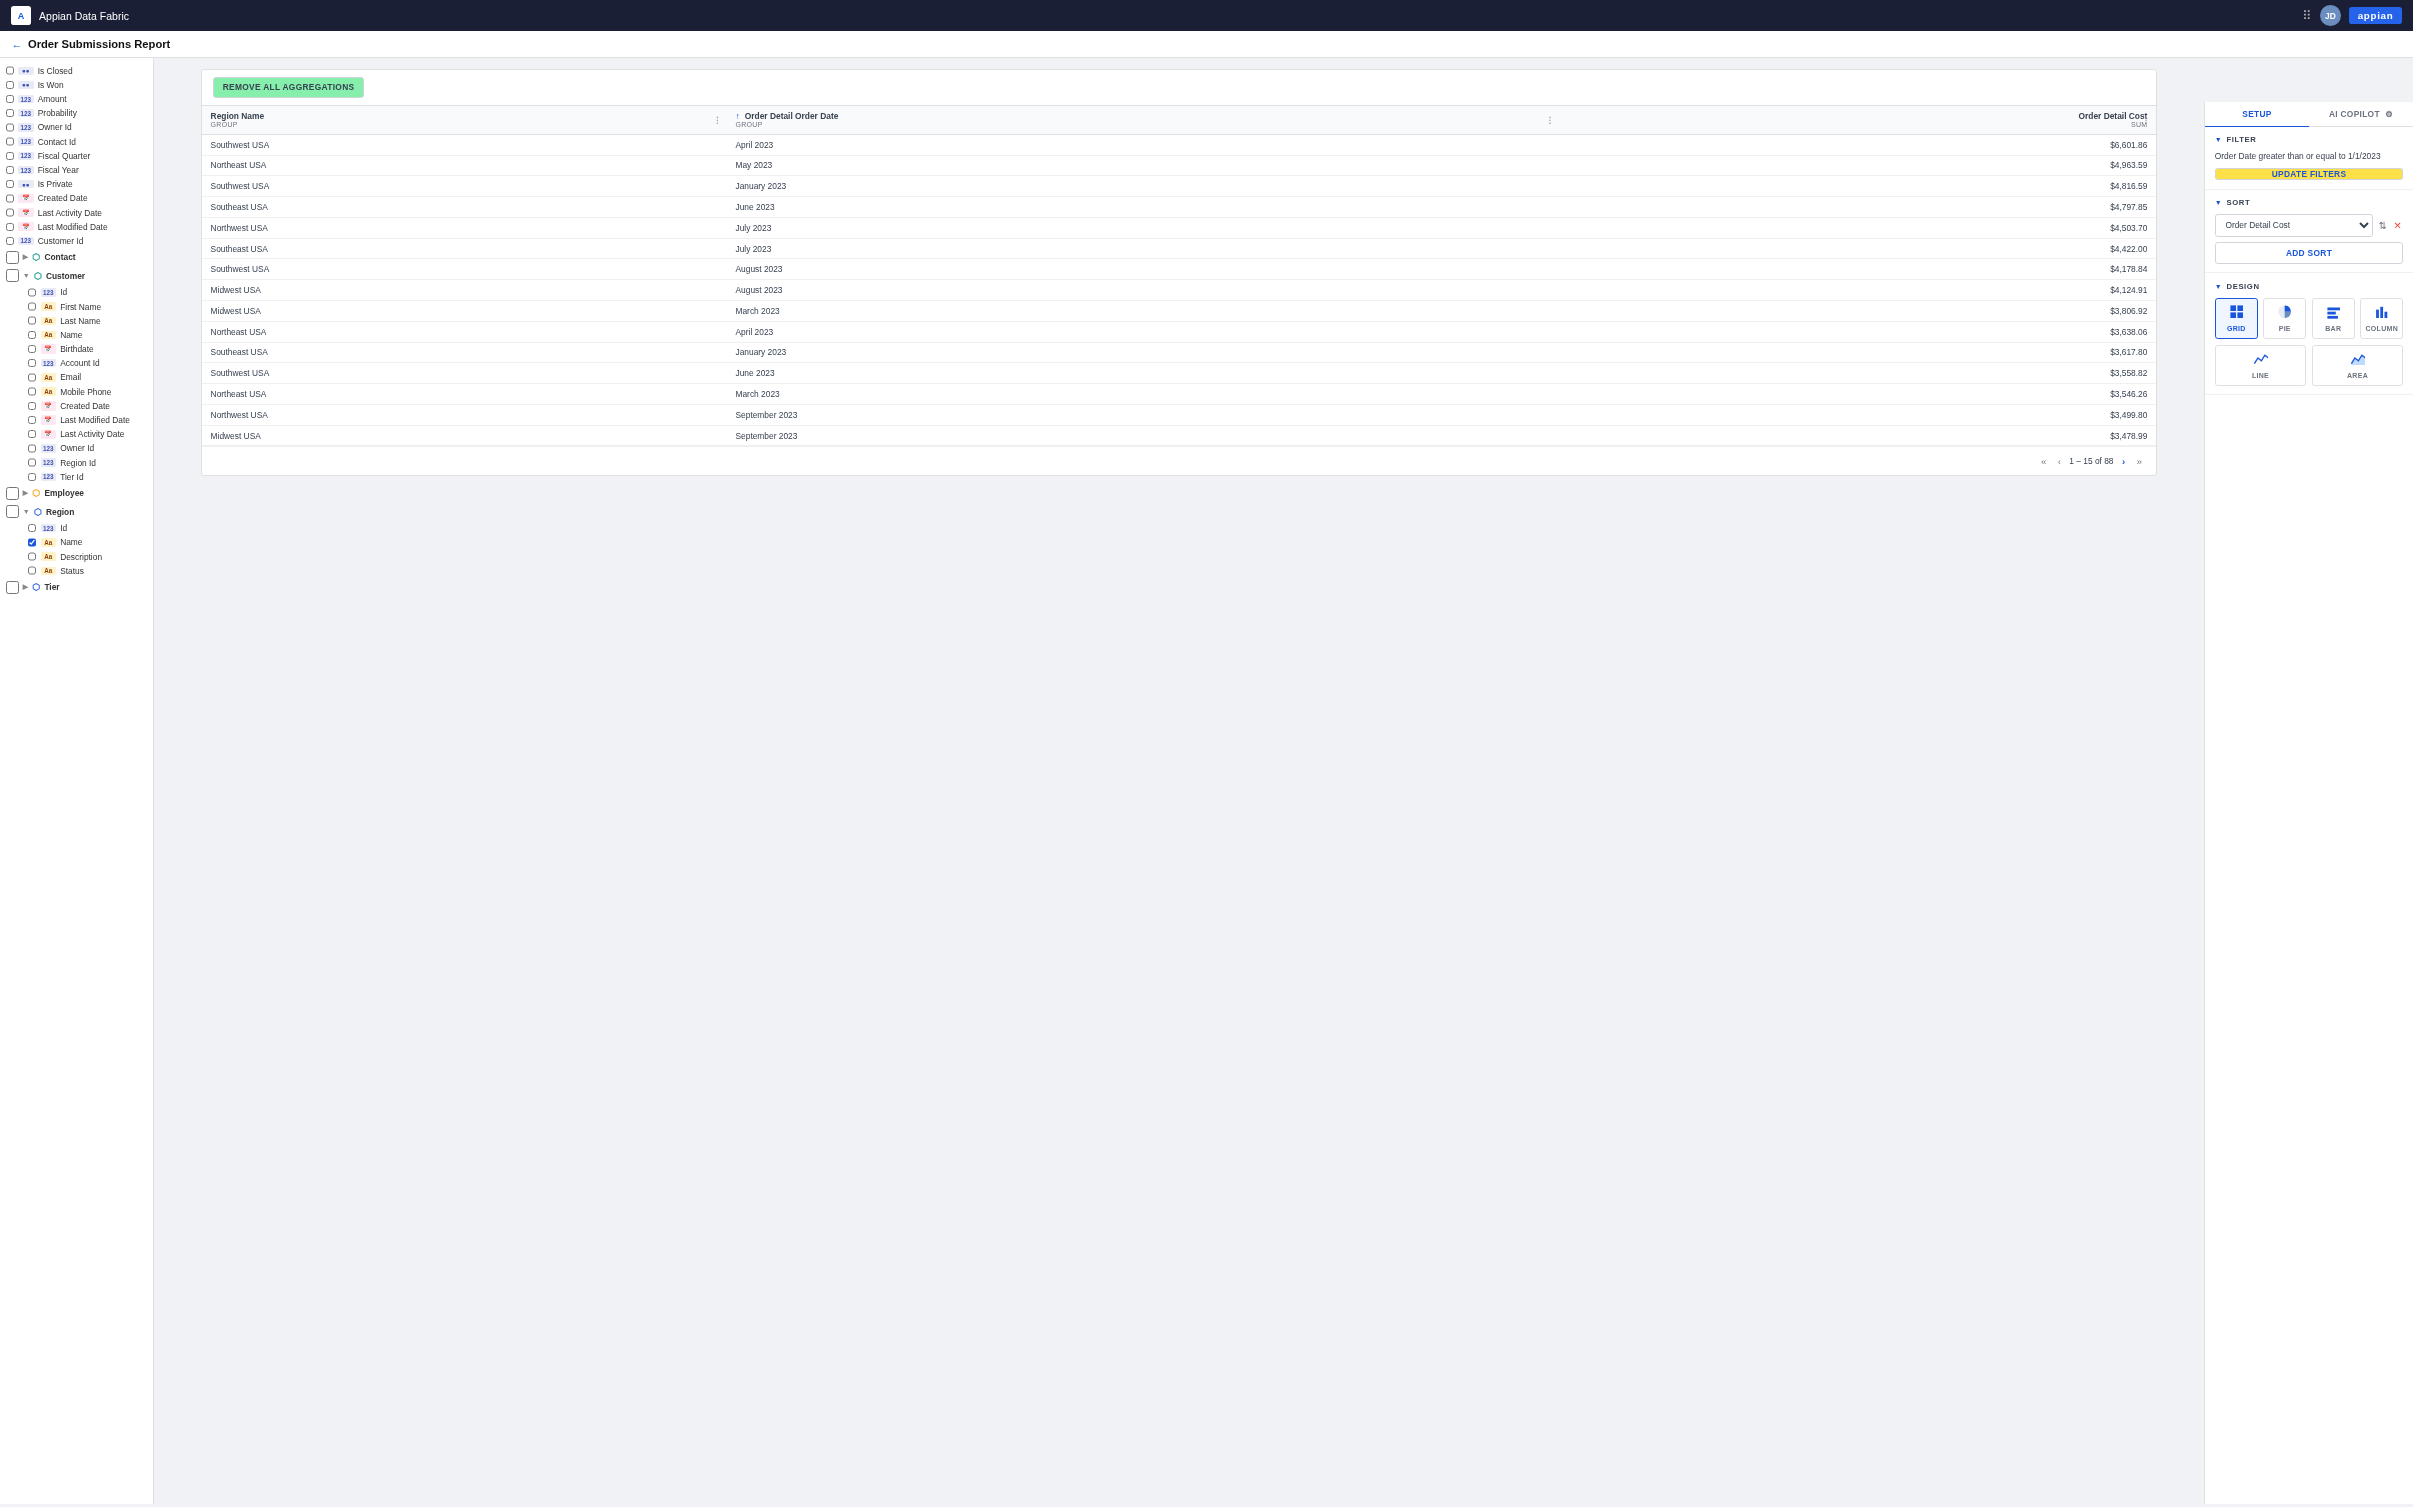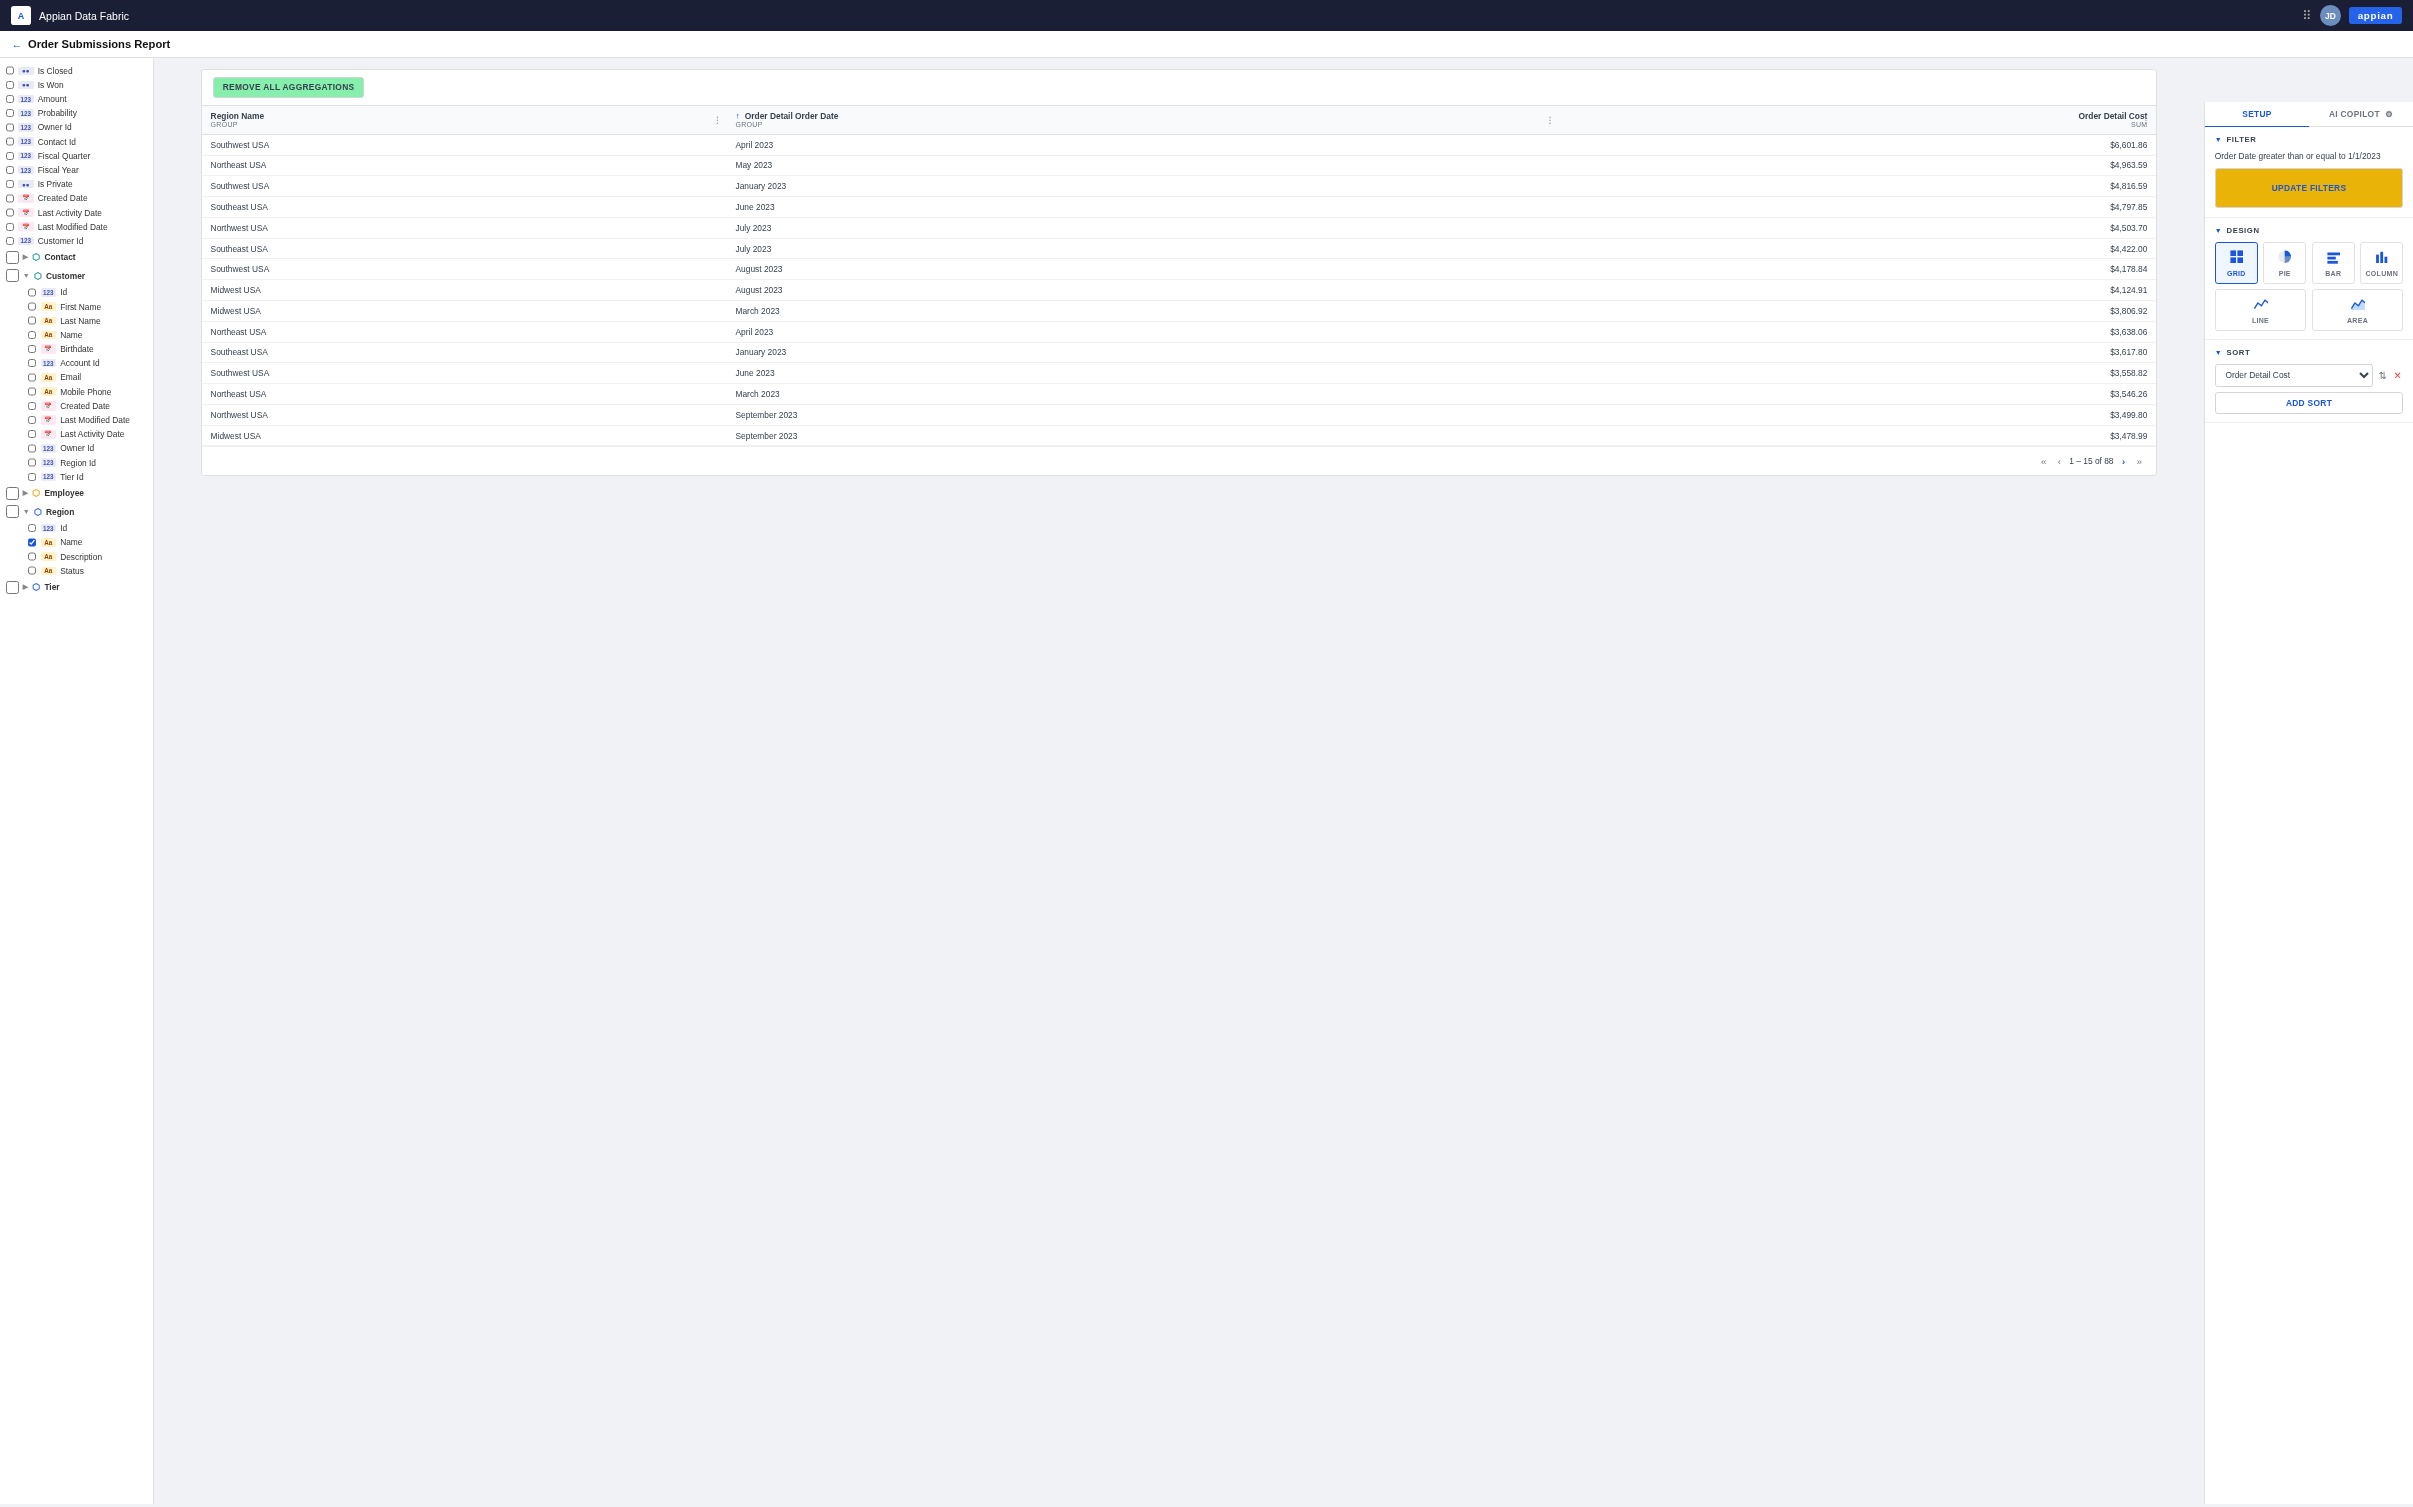--- a/index.html
+++ b/index.html
@@ -228,24 +228,24 @@
       cursor: pointer;
     }
     .rp-section-header .chevron { color: #1a56db; font-size: 7px; }
     .filter-description {
       font-size: 8.4px;
       color: #374151;
       margin-bottom: 7px;
     }
     .update-filters-btn {
       width: 100%;
-      background: #eab308;
+      background: #fde047;
       border: 0.7px solid #d1d5db;
       color: #1a56db;
-      padding: 14px;
+      padding: 0;
       border-radius: 2.8px;
       cursor: pointer;
       font-size: 8.4px;
       font-weight: 700;
       letter-spacing: 0.3px;
     }
 
     
     .design-grid {
       display: grid;
@@ -664,20 +664,37 @@
         <span class="chevron">▼</span>
         <span>FILTER</span>
       </div>
       <div class="filter-description">Order Date greater than or equal to 1/1/2023</div>
       <button class="update-filters-btn">UPDATE FILTERS</button>
     </div>
 
     <div class="rp-section">
       <div class="rp-section-header">
         <span class="chevron">▼</span>
+        <span>SORT</span>
+      </div>
+      <div class="sort-row">
+        <select class="sort-select">
+          <option>Order Detail Cost</option>
+          <option>Region Name</option>
+          <option>Order Detail Order Date</option>
+        </select>
+        <button class="sort-icon-btn">⇅</button>
+        <button class="sort-remove-btn">✕</button>
+      </div>
+      <button class="add-sort-btn">ADD SORT</button>
+    </div>
+
+    <div class="rp-section">
+      <div class="rp-section-header">
+        <span class="chevron">▼</span>
         <span>DESIGN</span>
       </div>
       <div class="design-grid">
 
         <div class="design-option selected">
           <span class="design-icon">
             <svg width="15.4" height="15.4" viewBox="0 0 22 22" fill="none">
               <rect x="2" y="2" width="8" height="8" fill="#1a56db"></rect>
               <rect x="12" y="2" width="8" height="8" fill="#1a56db"></rect>
               <rect x="2" y="12" width="8" height="8" fill="#1a56db"></rect>
@@ -736,32 +753,15 @@
             <svg width="15.4" height="15.4" viewBox="0 0 22 22">
               <polygon points="2,18 7,10 12,14 17,6 22,10 22,20 2,20" fill="#bfdbfe"></polygon>
               <polyline points="2,18 7,10 12,14 17,6 22,10" stroke="#1a56db" stroke-width="2" fill="none"></polyline>
             </svg>
           </span>
           <span>AREA</span>
         </div>
       </div>
     </div>
 
-    <div class="rp-section">
-      <div class="rp-section-header">
-        <span class="chevron">▼</span>
-        <span>SORT</span>
-      </div>
-      <div class="sort-row">
-        <select class="sort-select">
-          <option>Order Detail Cost</option>
-          <option>Region Name</option>
-          <option>Order Detail Order Date</option>
-        </select>
-        <button class="sort-icon-btn">⇅</button>
-        <button class="sort-remove-btn">✕</button>
-      </div>
-      <button class="add-sort-btn">ADD SORT</button>
-    </div>
-
   </aside>
 </div>
 
 
 </body></html>

